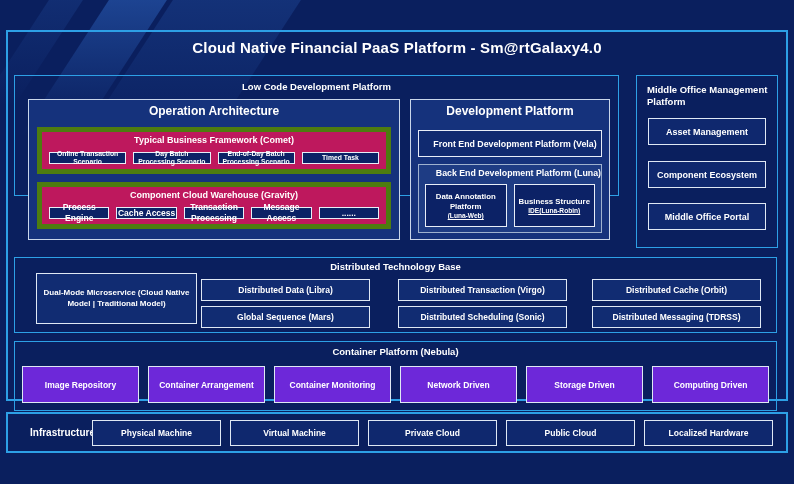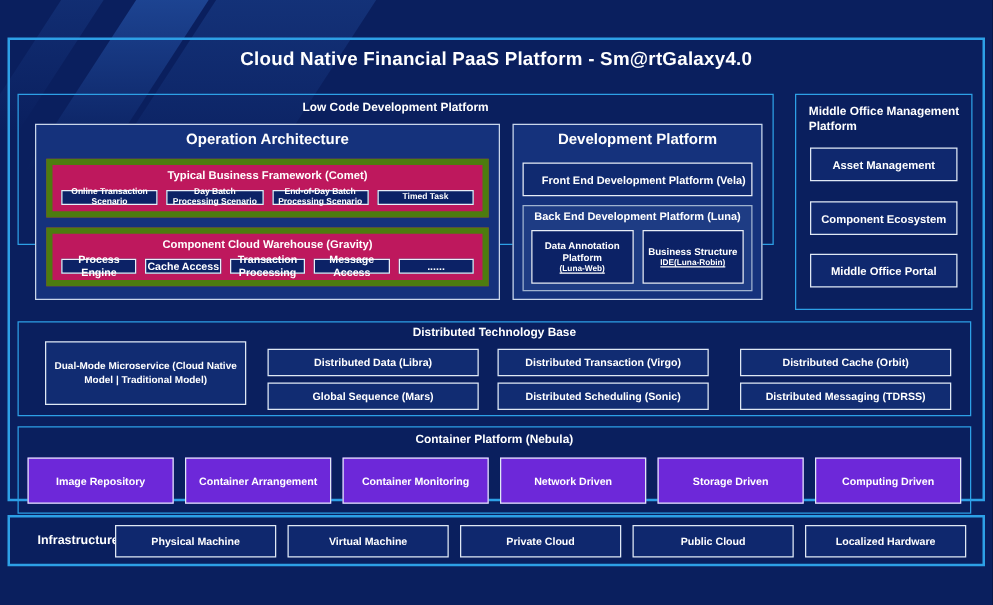--- a/index.html
+++ b/index.html
@@ -47,40 +47,40 @@
   .mini-box{ flex:1; background:#0c2266; border:1px solid #e8eef8; display:flex;
     align-items:center; justify-content:center; text-align:center; line-height:1.25; }
   .tbf .mini-box{ font-size:6.8px; padding:0 2px; }
   .ccw .mini-box{ font-size:8.5px; }
 
   .frontend{ position:absolute; left:7px; top:30px; width:184px; height:27px;
     background:#102a70; border:1px solid #e8eef8; display:flex; align-items:center;
     justify-content:center; font-size:8.8px; text-align:center;padding-left:10px; }
   .backend{ position:absolute; left:7px; top:64px; width:184px; height:69px;
     background:#1e3c84; border:1px solid #9fb2cf; }
-  .backend-title{ text-align:center; margin-top:3px; font-size:8.8px; }
+  .backend-title{ text-align:right; margin-top:3px; font-size:8.8px; }
   .backend-row{ position:absolute; left:6px; right:6px; top:19px; bottom:5px; display:flex; gap:7px; }
   .backend-box{ flex:1; background:#0c2266; border:1px solid #e8eef8; display:flex;
     flex-direction:column; align-items:center; justify-content:center; text-align:center; }
   .backend-box .l1{ font-size:7.8px; line-height:1.25; }
   .backend-box .l2{ font-size:6.6px; text-decoration:underline; margin-top:1px; }
 
   .middle-title{ padding:8px 9px 0 10px; font-size:9.5px; line-height:1.3; }
   .mid-item{ position:absolute; left:11px; width:118px; height:27px;
     background:#0f286e; border:1px solid #dfe8f4; display:flex; align-items:center;
     justify-content:center; font-size:9px; text-align:center; }
   .mid-1{ top:42px; } .mid-2{ top:85px; } .mid-3{ top:127px; }
 
   .dist-title{ text-align:center; margin-top:3px; font-size:9.5px; }
   .dualmode{ position:absolute; left:21px; top:15px; width:161px; height:51px;
     background:#112c72; border:1px solid #dfe8f4; display:flex; align-items:center;
     justify-content:center; text-align:center; font-size:8px; line-height:1.35; padding:0 6px; }
   .dist-item{ position:absolute; width:169px; height:22px; background:#112c72;
     border:1px solid #dfe8f4; display:flex; align-items:center; justify-content:center; font-size:8.5px; }
-  .dc1{ left:199px; } .dc2{ left:383px; } .dc3{ left:577px; }
+  .dc1{ left:186px; } .dc2{ left:383px; } .dc3{ left:577px; }
   .dr1{ top:21px; } .dr2{ top:48px; }
 
   .cont-title{ text-align:center; margin-top:4px; font-size:9.5px; }
   .cont-row{ position:absolute; left:7px; right:7px; top:24px; bottom:7px; display:flex; gap:9px; }
   .cont-box{ flex:1; background:#6d28d9; border:1px solid #dfe8f4; display:flex;
     align-items:center; justify-content:center; font-size:8.5px; }
 
   .infra{ position:absolute; left:6px; top:412px; width:782px; height:41px;
     border:2px solid #2da0e6; display:flex; align-items:center; padding-right:13px; }
   .infra-label{ width:84px; padding-left:22px; font-size:10px; flex:none; }

